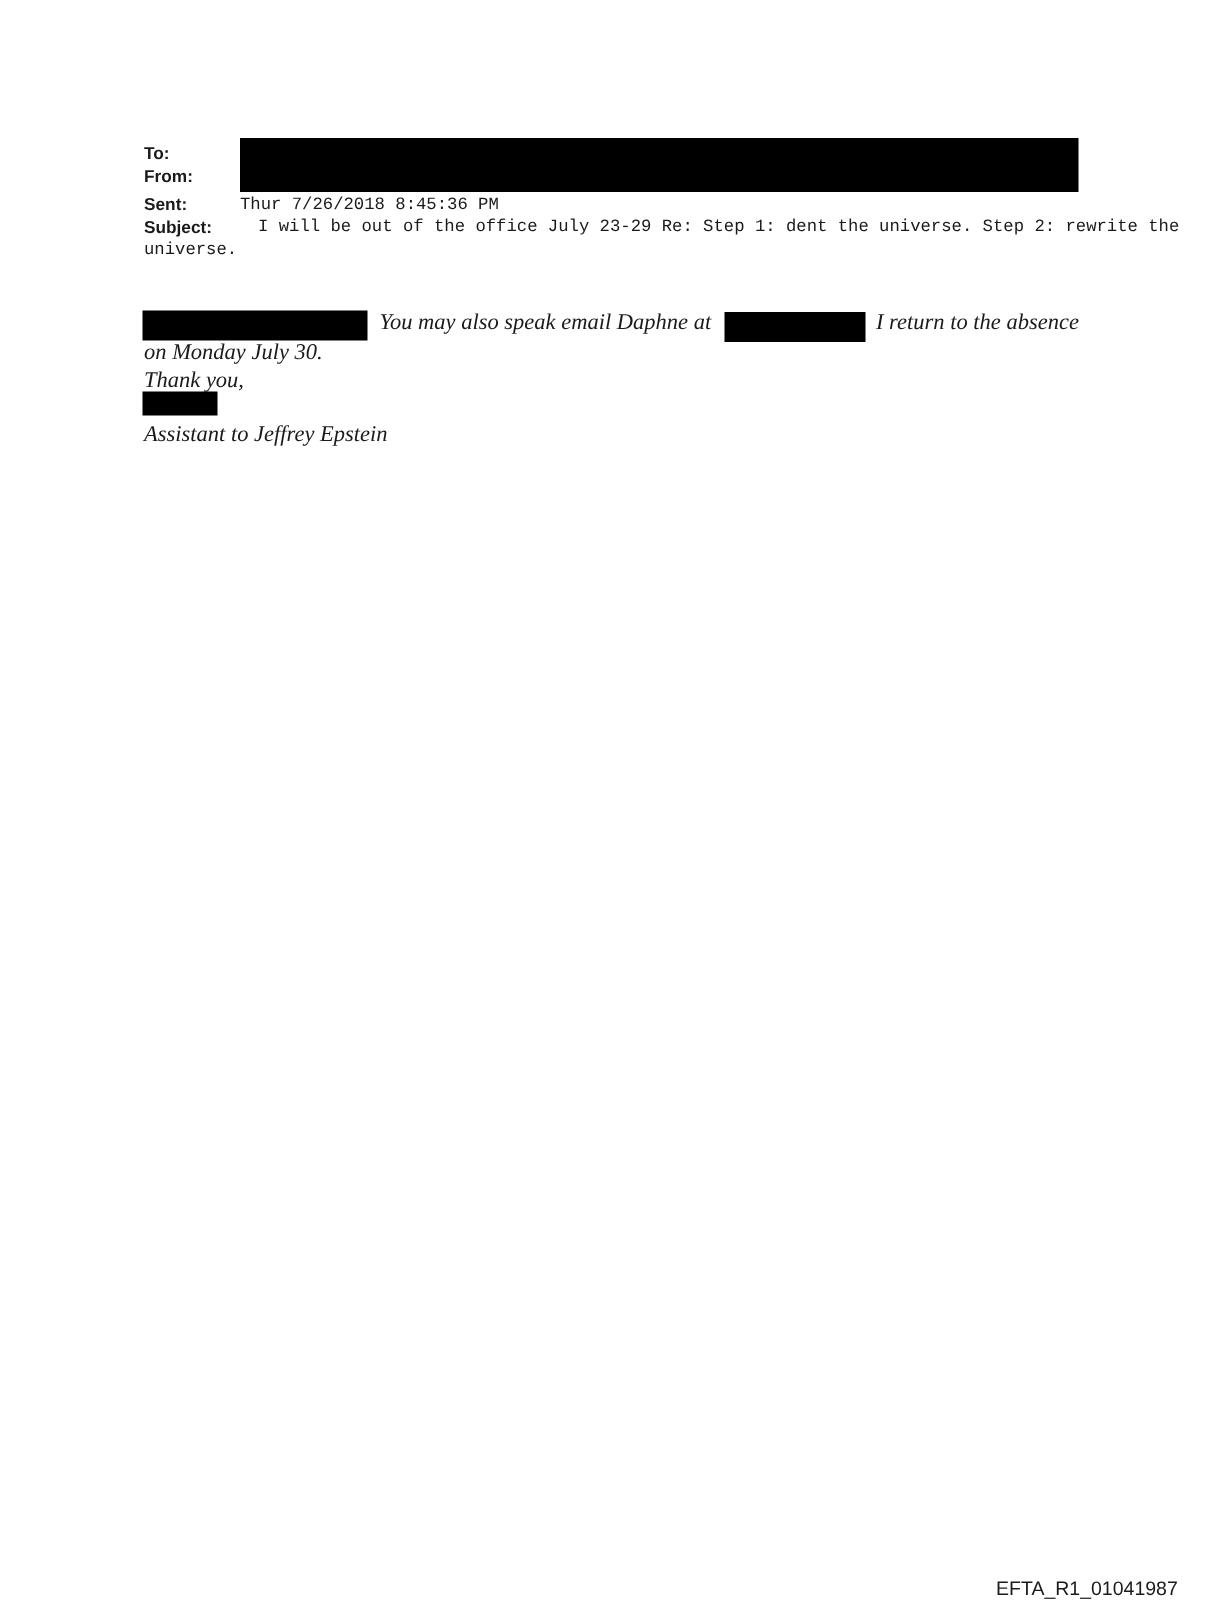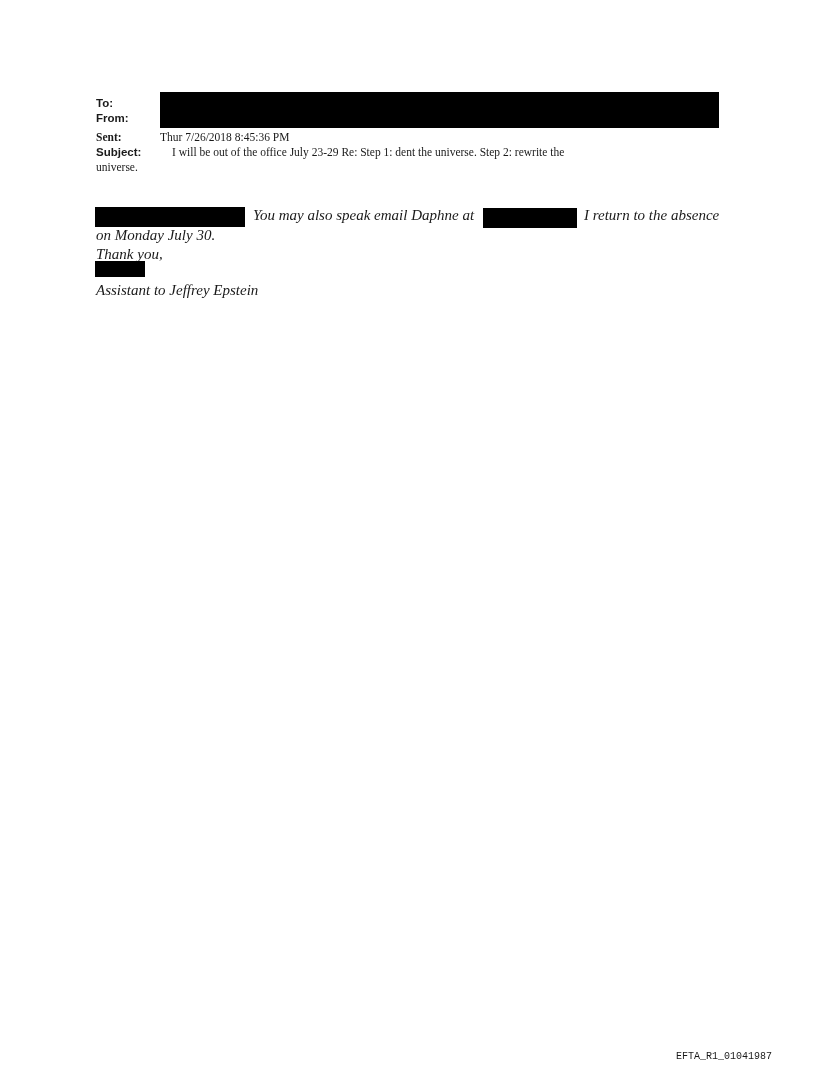--- a/index.html
+++ b/index.html
@@ -18,21 +18,21 @@
     position: absolute;
     font-family: "Liberation Sans", sans-serif;
     font-weight: bold;
     font-size: 11.5px;
     line-height: 14px;
     color: var(--ink, #1a1a1a);
     white-space: pre;
   }
   .hdr-value {
     position: absolute;
-    font-family: Liberation Serif, serif;
+    font-family: Liberation Mono, monospace;
     font-weight: normal;
     font-size: 11.5px;
     line-height: 14px;
     color: var(--ink, #1a1a1a);
     white-space: pre;
   }
   .redaction {
     position: absolute;
     background: var(--redact, #000000);
   }
@@ -43,37 +43,36 @@
     font-size: 15px;
     line-height: 18px;
     color: var(--ink, #1a1a1a);
     white-space: pre;
   }
   .upright {
     font-style: normal;
   }
   .footer-id {
     position: absolute;
-    font-family: Liberation Mono, monospace;
-    font-size: 10px;
+    font-family: Liberation Sans, sans-serif;
+    font-size: 13px;
     color: var(--ink, #1a1a1a);
     white-space: pre;
-    margin-left: 12px;
   }
 </style>
 </head>
 <body>
 
 <div class="page">
 
   <div class="hdr-label" style="left:96px; top:96px;">To:</div>
   <div class="hdr-label" style="left:96px; top:111px;">From:</div>
   <div class="redaction" style="left:160px; top:92px; width:559px; height:36px;"></div>
 
-  <div class="hdr-label" style="left:96px; top:130px;font-family:Liberation Serif, serif;">Sent:</div>
+  <div class="hdr-label" style="left:96px; top:130px;">Sent:</div>
   <div class="hdr-value" style="left:160px; top:130px;">Thur 7/26/2018 8:45:36 PM</div>
 
   <div class="hdr-label" style="left:96px; top:145px;">Subject:</div>
   <div class="hdr-value" style="left:172px; top:145px;">I will be out of the office July 23-29 Re: Step 1: dent the universe. Step 2: rewrite the</div>
   <div class="hdr-value" style="left:96px; top:160px;">universe.</div>
 
 
   <div class="redaction" style="left:95px; top:207px; width:150px; height:20px;"></div>
   <div class="body-line" style="left:253px; top:206px;">You may also speak email Daphne at</div>
   <div class="redaction" style="left:483px; top:208px; width:94px; height:20px;"></div>

